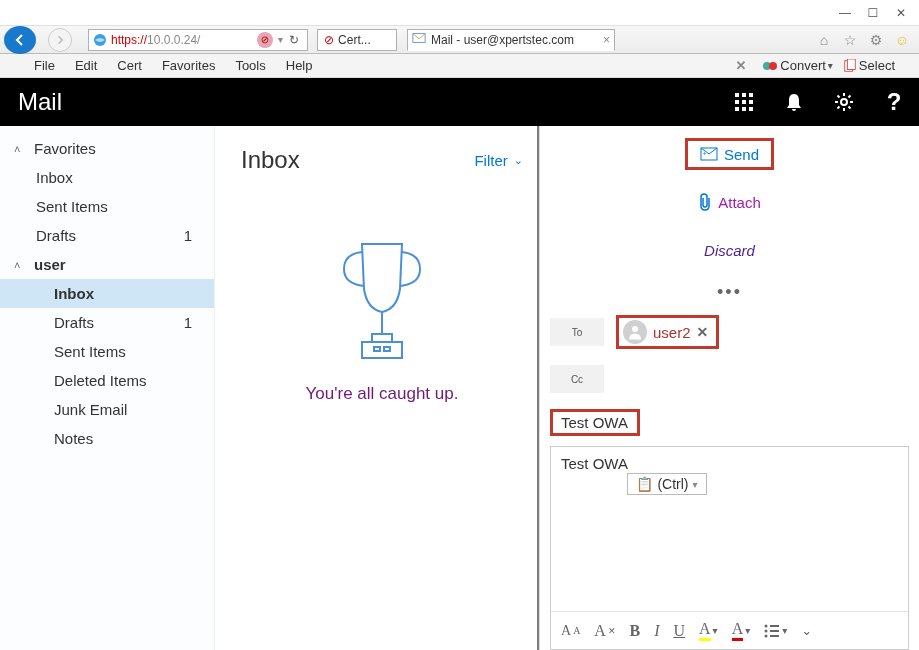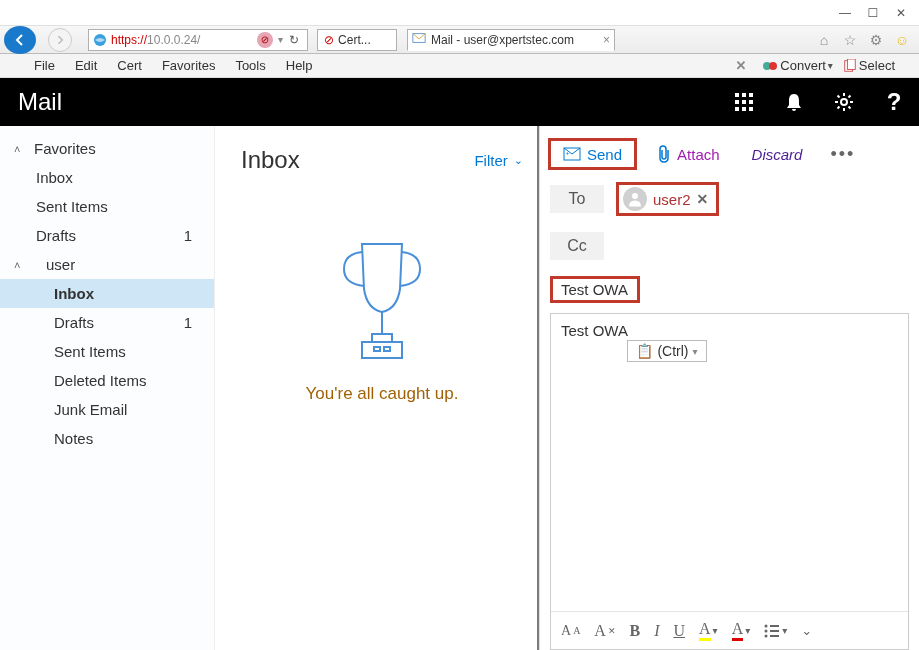--- a/index.html
+++ b/index.html
@@ -57,32 +57,32 @@
 .tree-item.sub { padding-left:54px; }
 
 .content-col { position:relative; flex:1; display:flex; flex-direction:column; padding: 20px 16px 0 26px; }
 .inbox-title-row { display:flex; align-items:center; }
 .inbox-title { font-size:24px; font-weight:400; color:#333; }
 .filter-btn { margin-left:auto; color:#0078d4; font-size:15px; display:flex; align-items:center; gap:6px; }
 .filter-btn .chev { font-size:11px; }
 
 .empty-state { margin-top:60px; display:flex; flex-direction:column; align-items:center; }
 .trophy { width:100px; height:140px; position:relative; }
-.caught-up { margin-top:10px; font-size:17px; color:#a16207; }
+.caught-up { margin-top:10px; font-size:17px; color:#701a75; }
 .content-divider { position:absolute; right:0; top:0; bottom:0; width:0; border-right:2px solid #7d7d7d; }
 
 .compose { width:380px; border-left:1px solid #ddd; display:flex; flex-direction:column; background:#fff; padding-top:8px;}
-.compose-toolbar { display:flex; align-items:center; gap:8px; padding:4px 8px; }
+.compose-toolbar { display:flex; align-items:center; gap:16px; padding:4px 8px;flex-direction:column; }
 .tb-btn { display:flex; align-items:center; gap:6px; height:32px; padding:0 12px; font-size:15px; color:#a21caf; }
 .tb-btn.dark { color:#4c1d95;font-style:italic; }
 .tb-btn.send { border:3px solid #c0392b; color:#0078d4; }
 .tb-more { color:#666; padding:0 8px; letter-spacing:2px; font-size:18px;}
 
 .field-row { display:flex; align-items:center; padding:8px 12px 8px 0; margin-left:10px;}
-.field-label { width:54px; height:28px; background:#f1f1f1; display:flex; align-items:center; justify-content:center; font-size:16px; color:#555;}
+.field-label { width:54px; height:28px; background:#f1f1f1; display:flex; align-items:center; justify-content:center; font-size:10px; color:#555;}
 .recipient-box { margin-left:12px; border:3px solid #c0392b; display:flex; align-items:center; padding:2px 8px 2px 4px; gap:6px; }
 .avatar { width:24px; height:24px; border-radius:50%; background:#d0d0d0; display:flex; align-items:center; justify-content:center; }
 .avatar svg { width:18px; height:18px; fill:#fff; }
 .recip-name { color:#b03030; font-size:15px; }
 .recip-x { color:#666; font-weight:bold; }
 
 .subject-row { margin:8px 10px 4px 10px; }
 .subject-box { border:3px solid #c0392b; padding:2px 8px; font-size:15px; color:#333; display:inline-block; min-width:90px;}
 .compose-body { margin:6px 10px 0 10px; border:1px solid #ccc; flex:1; display:flex; flex-direction:column; position:relative;}
 .body-text { padding:8px 10px; font-size:15px; color:#333; }
@@ -229,21 +229,21 @@
       <div class="tree-item">
           <span>Sent Items</span>
         </div>
       <div class="tree-item">
           <span>Drafts</span>
           <span class="count">1</span>
         </div>
 
       <div class="tree-header">
         <span class="chev">˄</span>
-        <span style="margin-left:18px;">user</span>
+        <span style="margin-left:6px;font-weight:bold;">user</span>
       </div>
       <div class="tree-item sub sel">
           <span>Inbox</span>
         </div>
       <div class="tree-item sub">
           <span>Drafts</span>
           <span class="count">1</span>
         </div>
       <div class="tree-item sub">
           <span>Sent Items</span>

